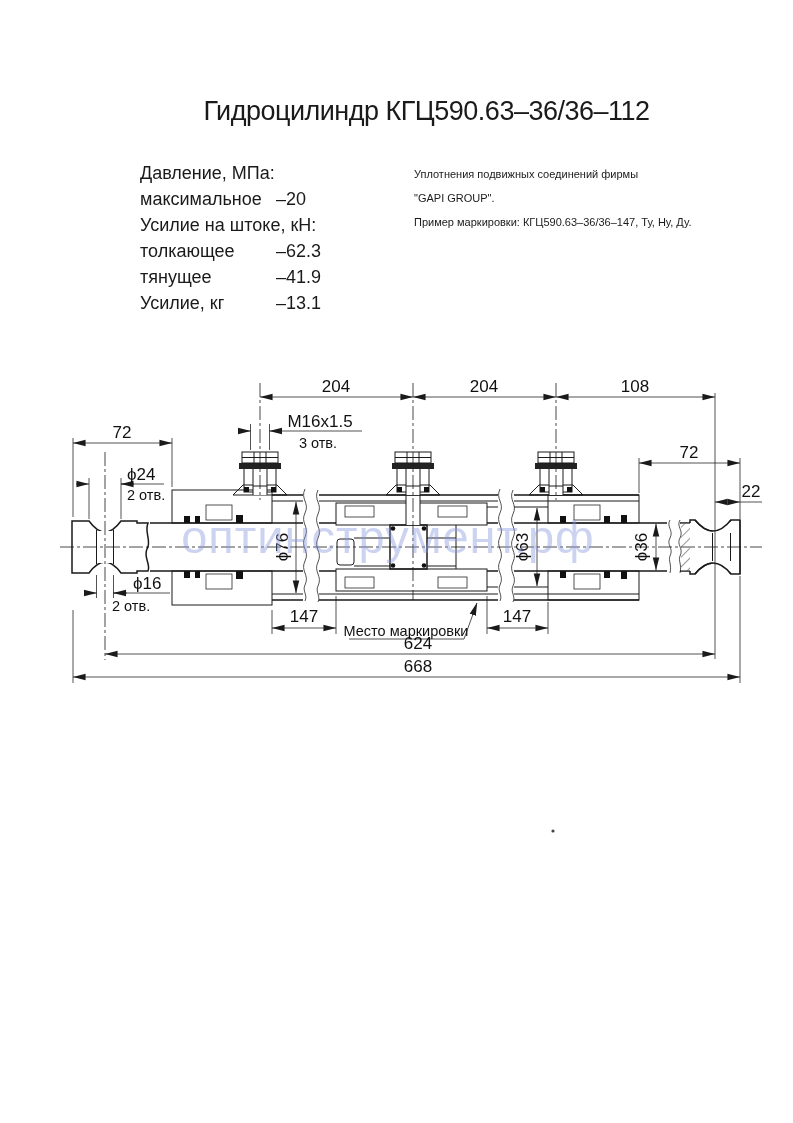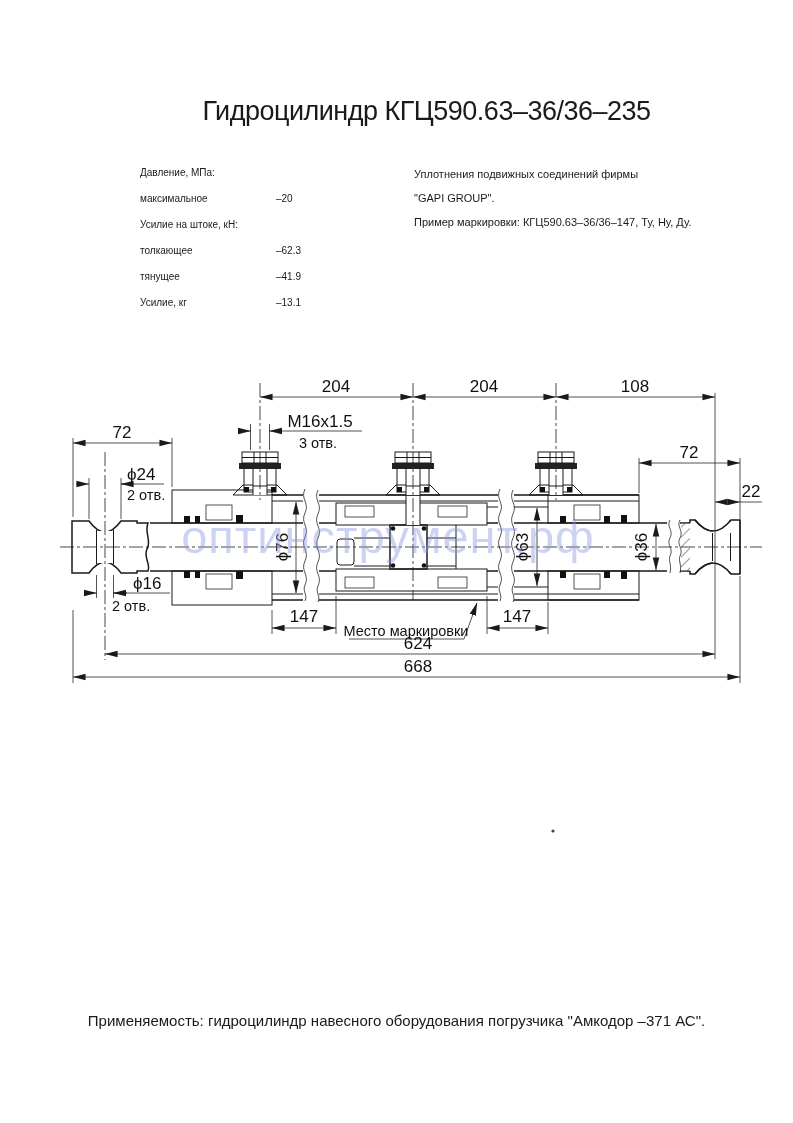--- a/index.html
+++ b/index.html
@@ -4,21 +4,21 @@
 <style>
   html,body{margin:0;padding:0;background:#e8e8e8;}
   .page{
     position:relative;width:793px;height:1123px;margin:0 auto;background:#ffffff;
     font-family:"Liberation Sans",sans-serif;color:#1a1a1a;overflow:hidden;
   }
   .title{
     position:absolute;left:60px;top:96px;width:733px;text-align:center;
     font-size:27px;letter-spacing:-0.5px;white-space:nowrap;
   }
-  .specs{position:absolute;left:140px;top:160px;font-size:10px;}
+  .specs{position:absolute;left:140px;top:160px;font-size:18px;}
   .spec-row{display:flex;height:26px;line-height:26px;}
   .spec-row .lbl{flex:0 0 136px;white-space:nowrap;}
   .spec-row .val{white-space:nowrap;text-align:center;}
   .notes{position:absolute;left:414px;top:162px;font-size:11px;line-height:24px;}
   .notes div{white-space:nowrap;}
   .application{
     position:absolute;left:0;top:1012px;width:100%;text-align:center;font-size:15px;white-space:nowrap;
   }
   svg text.dim{font-family:"Liberation Sans",sans-serif;font-size:17px;fill:#111;}
   svg text.dims{font-family:"Liberation Sans",sans-serif;font-size:14.5px;fill:#111;}
@@ -26,21 +26,21 @@
   .ol{stroke:#1a1a1a;stroke-width:1.5;fill:none;}
   .ml{stroke:#1a1a1a;stroke-width:1;fill:none;}
   .tl{stroke:#1a1a1a;stroke-width:0.75;fill:none;}
   .cl{stroke:#1a1a1a;stroke-width:0.8;fill:none;stroke-dasharray:14 3 3 3;}
 </style>
 </head>
 <body>
 
 <div class="page">
 
-  <div class="title">Гидроцилиндр КГЦ590.63–36/36–235</div>
+  <div class="title">Гидроцилиндр КГЦ590.63–36/36–112</div>
 
   <div class="specs">
     <div class="spec-row">
         <span class="lbl">Давление, МПа:</span>
         <span class="val"></span>
       </div>
     <div class="spec-row">
         <span class="lbl">максимальное</span>
         <span class="val">–20</span>
       </div>
@@ -278,15 +278,14 @@
       <text class="dims" text-anchor="middle" x="406" y="636">Место маркировки</text>
       <text class="dim" text-anchor="middle" x="418" y="649">624</text>
       <text class="dim" text-anchor="middle" x="418" y="672">668</text>
     </g>
 
     <text class="wm" text-anchor="middle" x="388" y="553">оптинструмент.рф</text>
 
     <circle cx="553" cy="831" r="1.6" fill="#444"></circle>
   </svg>
 
-  <div class="application">Применяемость: гидроцилиндр навесного оборудования погрузчика  "Амкодор –371 АС".</div>
 
 </div>
 
 </body></html>

